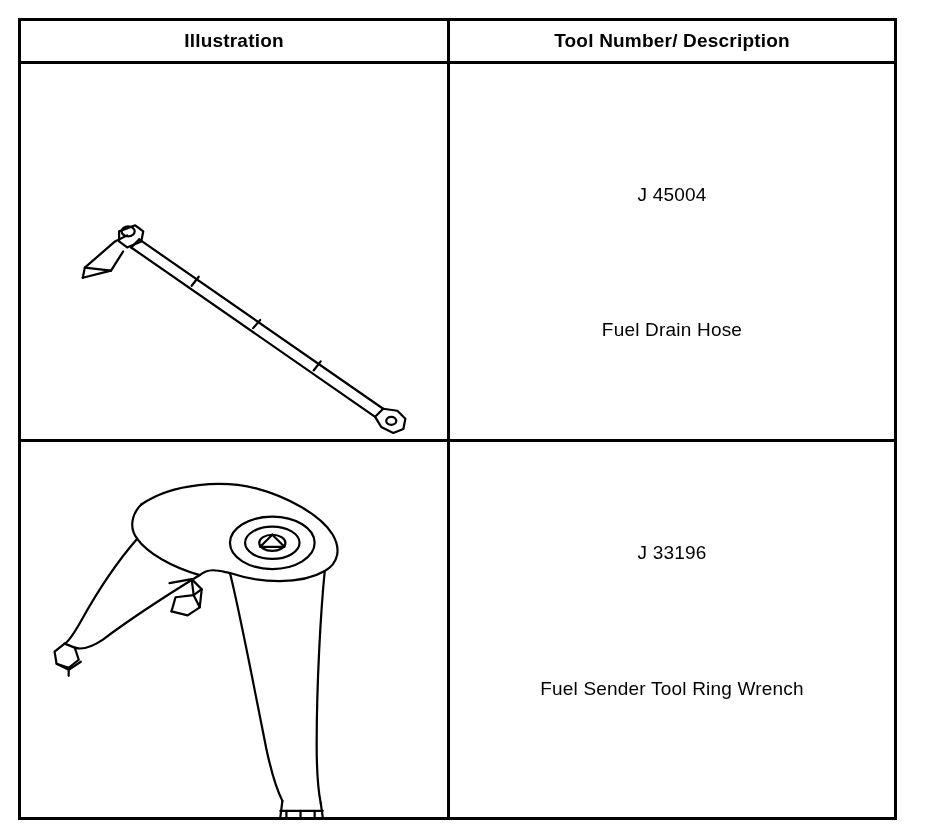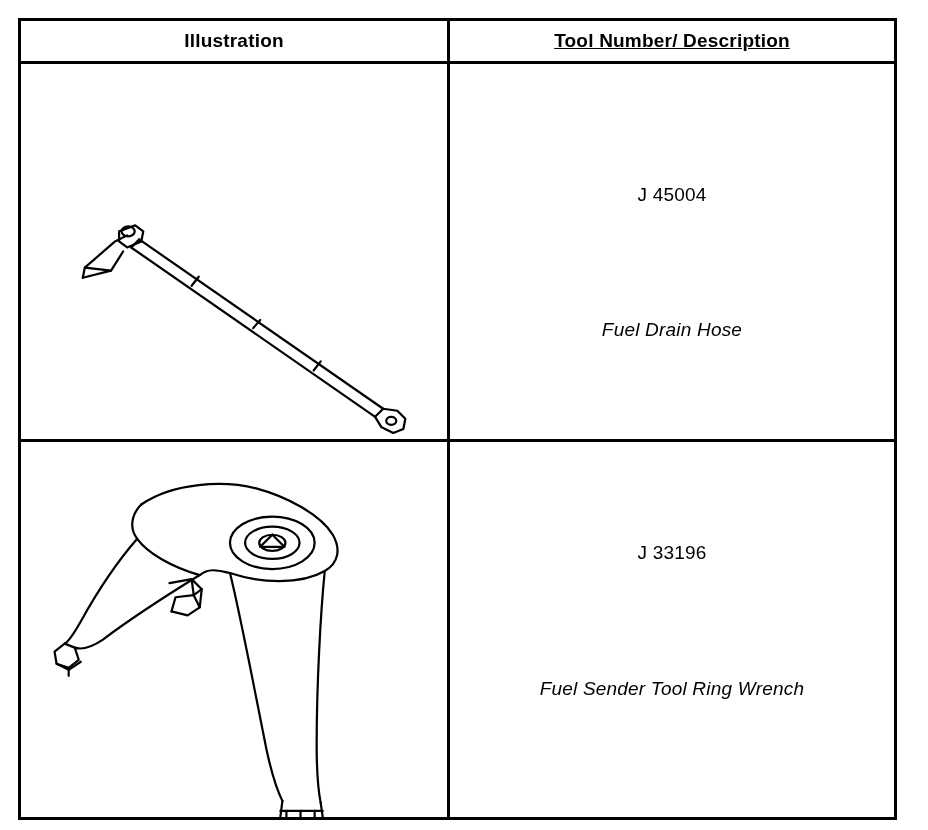--- a/index.html
+++ b/index.html
@@ -37,21 +37,21 @@
     vertical-align: middle;
     text-align: center;
   }
   .tool-table th {
     height: 40px;
     font-size: 19px;
     font-weight: bold;
     letter-spacing: 0.2px;
   }
   .col-illus { width: 426px; }
-  .col-desc  { width: 444px; text-decoration: underline; }
+  .col-desc  { width: 444px; }
 
   .illus-cell {
     position: relative;
     height: 375px;
   }
   .desc-cell {
     position: relative;
     height: 375px;
   }
   .desc-inner {
@@ -67,21 +67,20 @@
     font-weight: normal;
     letter-spacing: 0.2px;
   }
   .tool-desc {
     position: absolute;
     left: 0;
     right: 0;
     font-size: 19px;
     font-weight: normal;
     letter-spacing: 0.2px;
-    font-style: italic;
   }
   .r1 .tool-number { top: 120px; }
   .r1 .tool-desc   { top: 255px; }
   .r2 .tool-number { top: 100px; }
   .r2 .tool-desc   { top: 236px; }
 
   .art {
     position: absolute;
     left: 0;
     top: 0;

